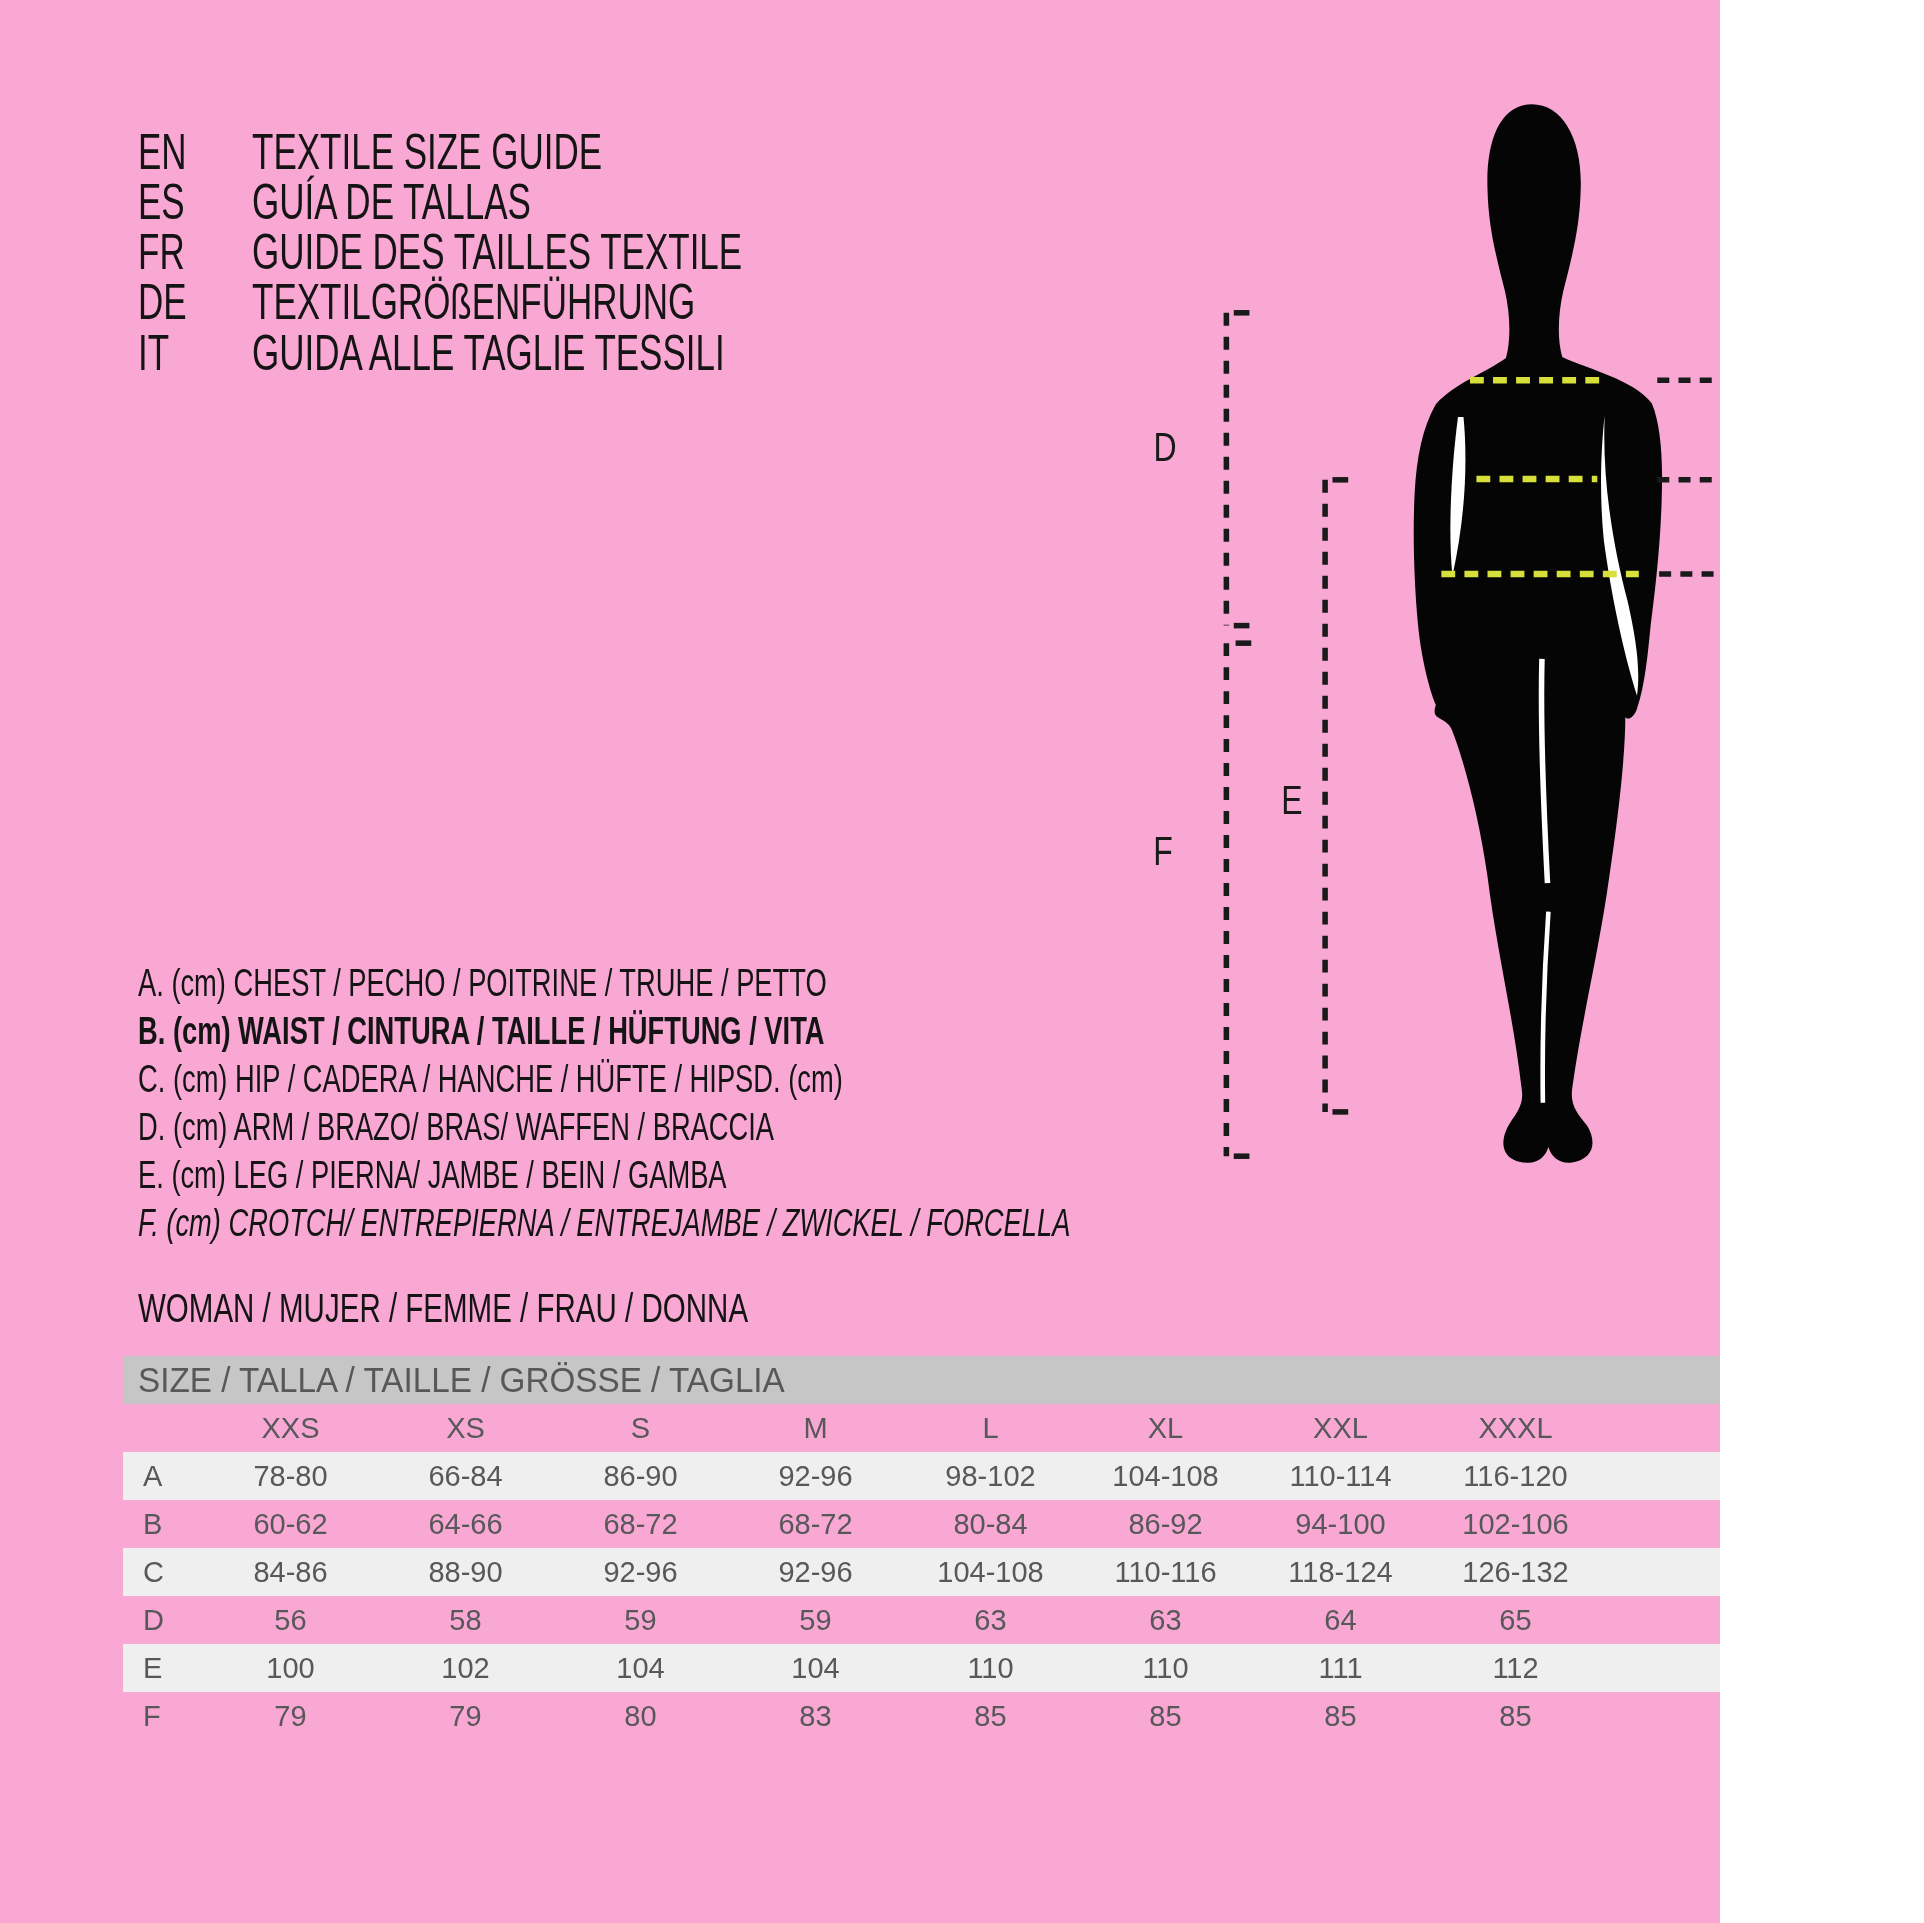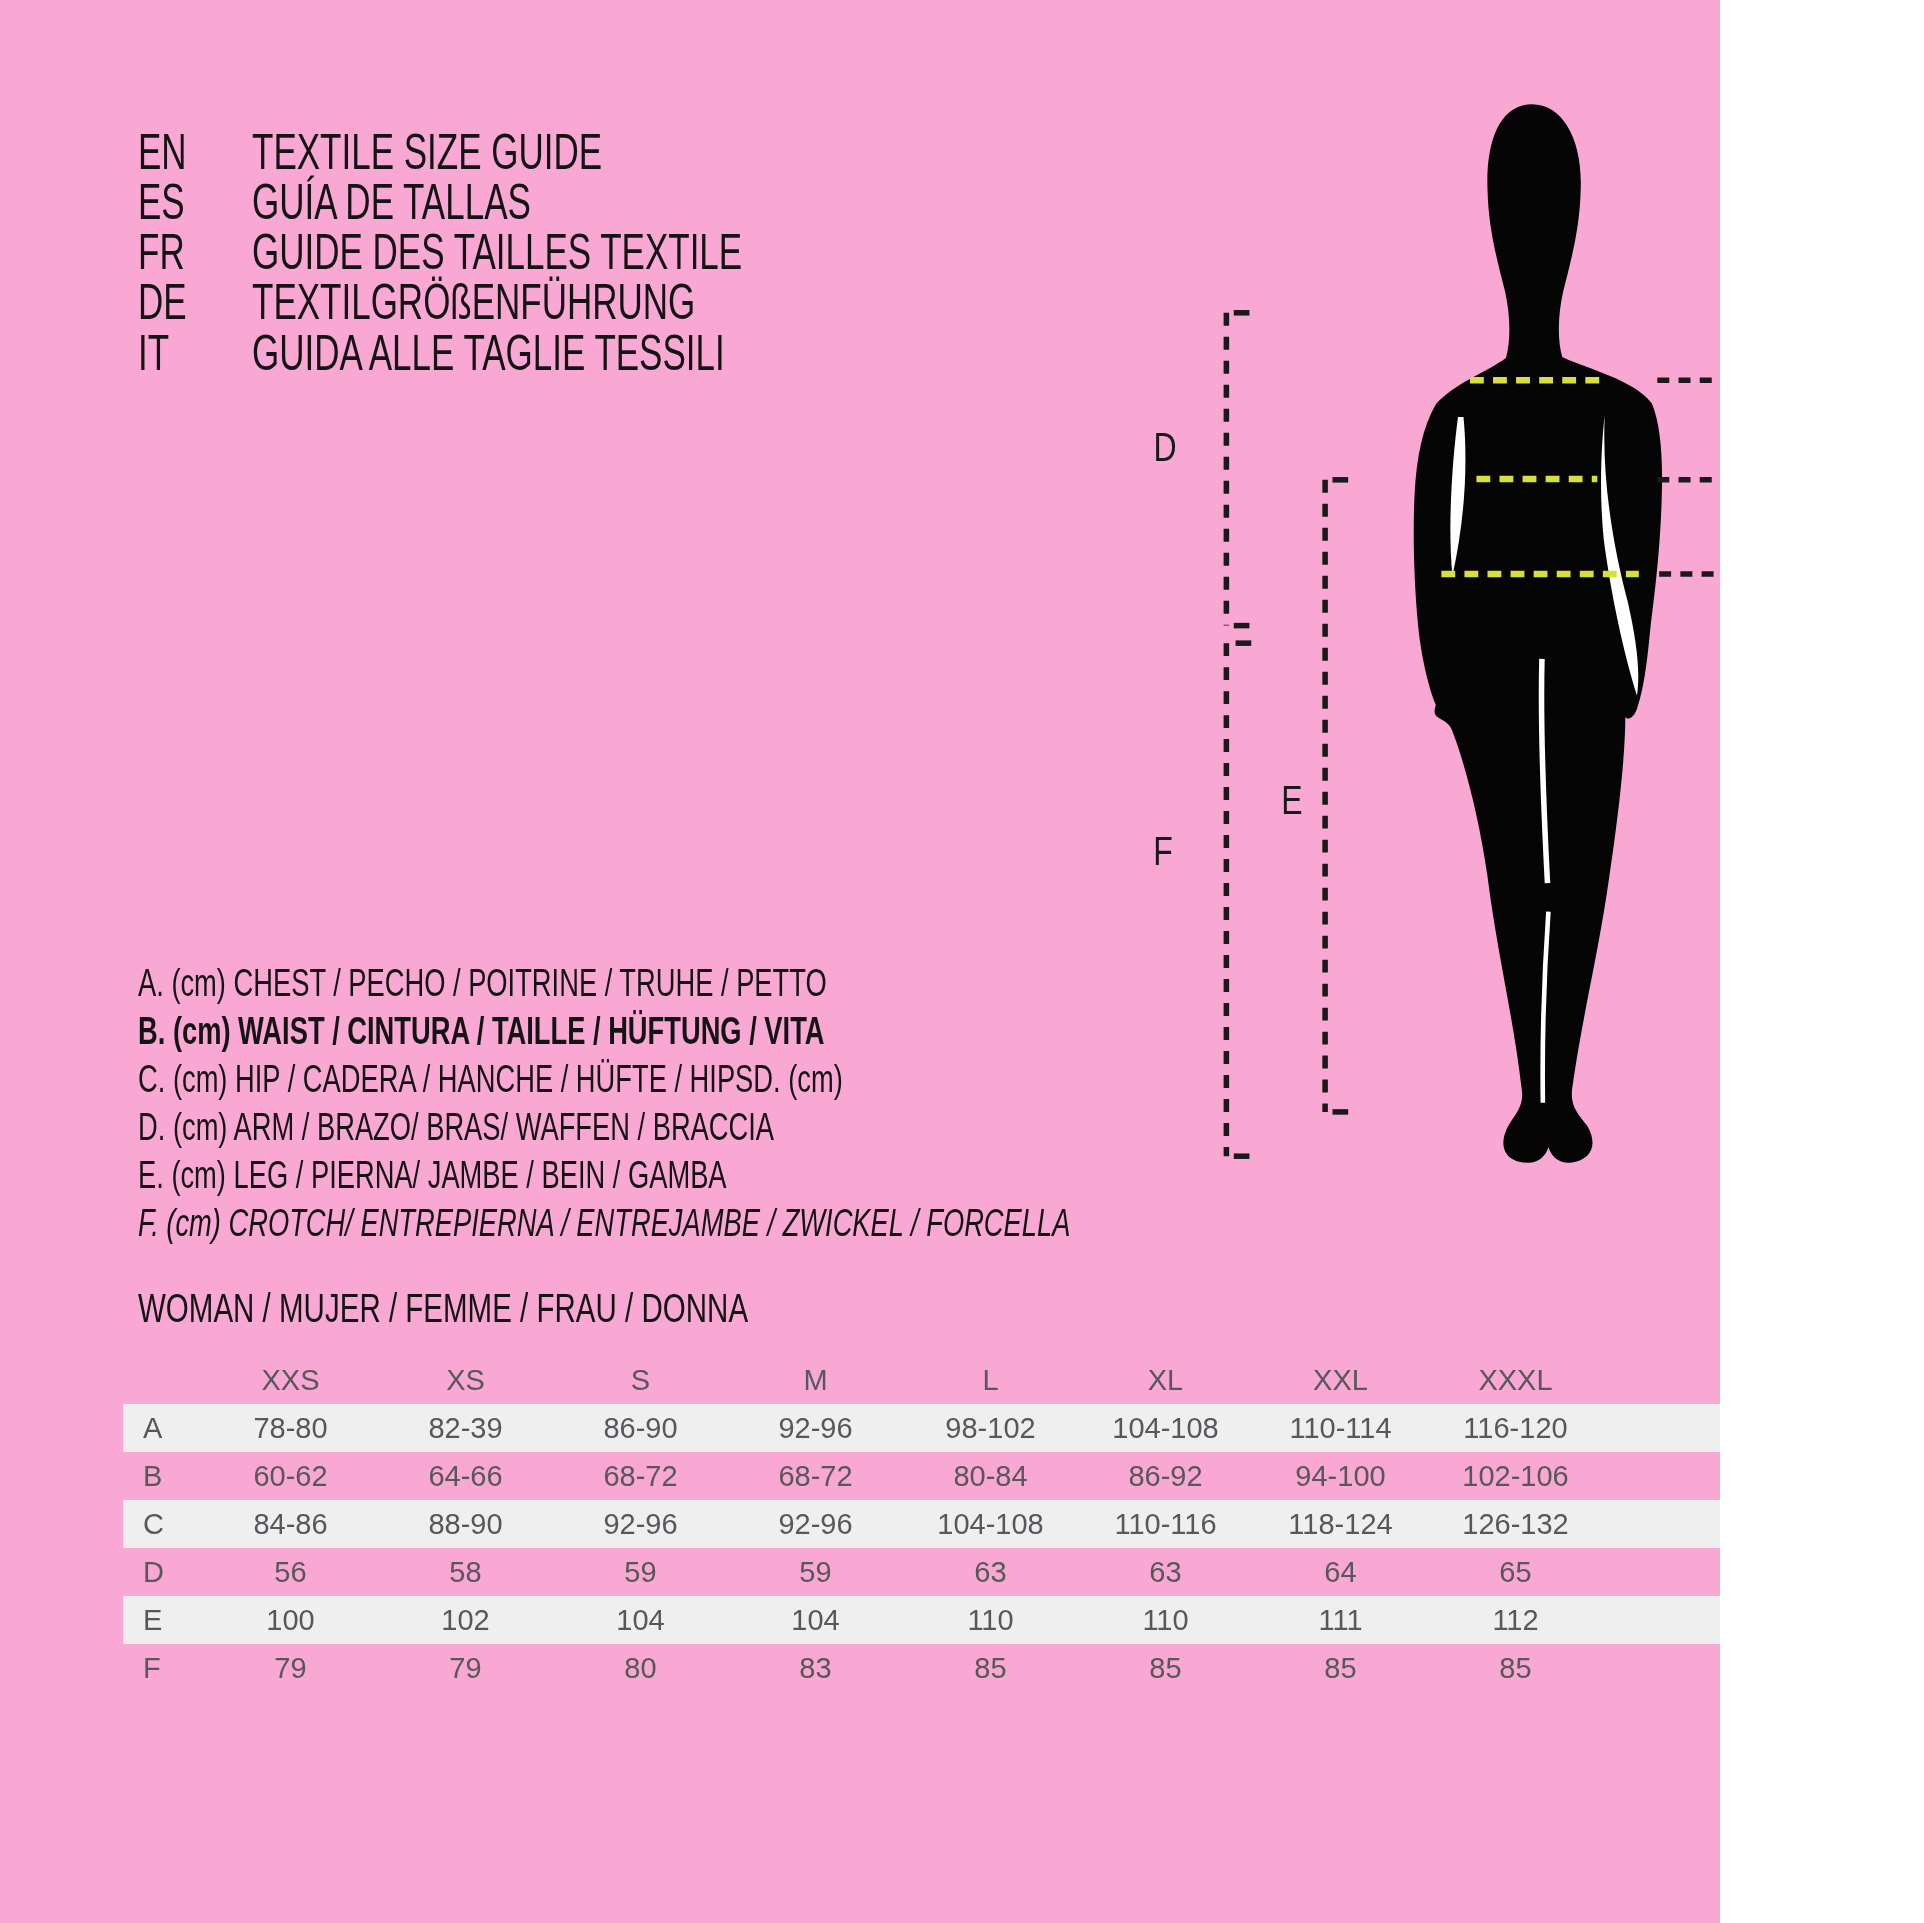--- a/index.html
+++ b/index.html
@@ -138,38 +138,41 @@
     <div class="leg-row" style="top:1103px;"><span class="cond">D. (cm) ARM / BRAZO/ BRAS/ WAFFEN / BRACCIA</span></div>
     <div class="leg-row" style="top:1151px;text-align:right;"><span class="cond">E. (cm) LEG / PIERNA/ JAMBE / BEIN / GAMBA</span></div>
     <div class="leg-row" style="top:1199px;font-style:italic;"><span class="cond">F. (cm) CROTCH/ ENTREPIERNA / ENTREJAMBE / ZWICKEL / FORCELLA</span></div>
   </div>
 
   <div class="gender">
     <span class="cond" style="transform:scaleX(0.72);">WOMAN / MUJER / FEMME / FRAU / DONNA</span>
   </div>
 
   <div class="size-table">
+    <div class="size-bar">
+      <span class="cond2">SIZE / TALLA / TAILLE / GRÖSSE / TAGLIA</span>
+    </div>
 
     <div class="trow">
       <span class="lbl"></span>
       <span class="val">XXS</span>
       <span class="val">XS</span>
       <span class="val">S</span>
       <span class="val">M</span>
       <span class="val">L</span>
       <span class="val">XL</span>
       <span class="val">XXL</span>
       <span class="val">XXXL</span>
       <span></span>
     </div>
 
     <div class="trow stripe">
       <span class="lbl">A</span>
       <span class="val">78-80</span>
-      <span class="val">82-39</span>
+      <span class="val">66-84</span>
       <span class="val">86-90</span>
       <span class="val">92-96</span>
       <span class="val">98-102</span>
       <span class="val">104-108</span>
       <span class="val">110-114</span>
       <span class="val">116-120</span>
       <span></span>
     </div>
 
     <div class="trow">

